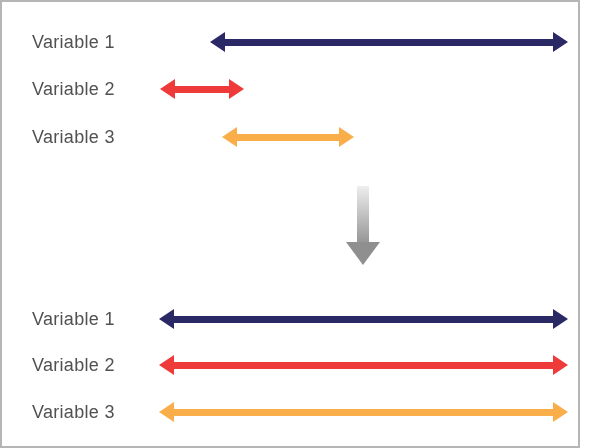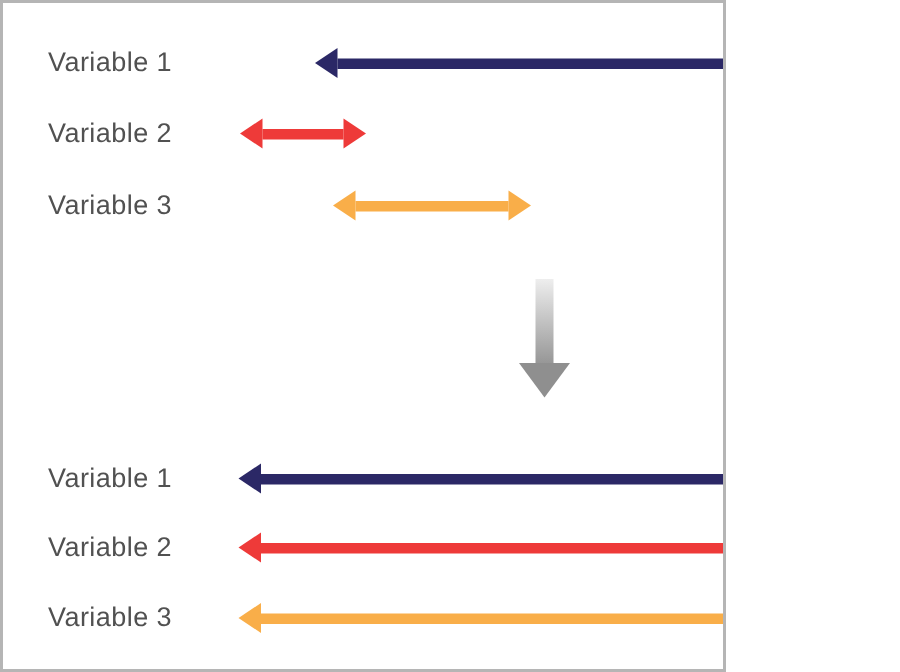--- a/index.html
+++ b/index.html
@@ -2,21 +2,21 @@
 <html><head>
 <meta charset="utf-8">
 <style>
   html, body { margin: 0; padding: 0; }
   body {
     font-family: "Liberation Sans", "DejaVu Sans", sans-serif;
     background: #ffffff;
   }
   .frame {
     position: relative;
-    width: 484px;
+    width: 580px;
     height: 448px;
     box-sizing: border-box;
     border: 2px solid var(--border-color, #b5b5b5);
     background: var(--bg, #ffffff);
     overflow: hidden;
   }
   .panel { position: absolute; inset: 0; }
   .var-label {
     position: absolute;
     left: 30px;

